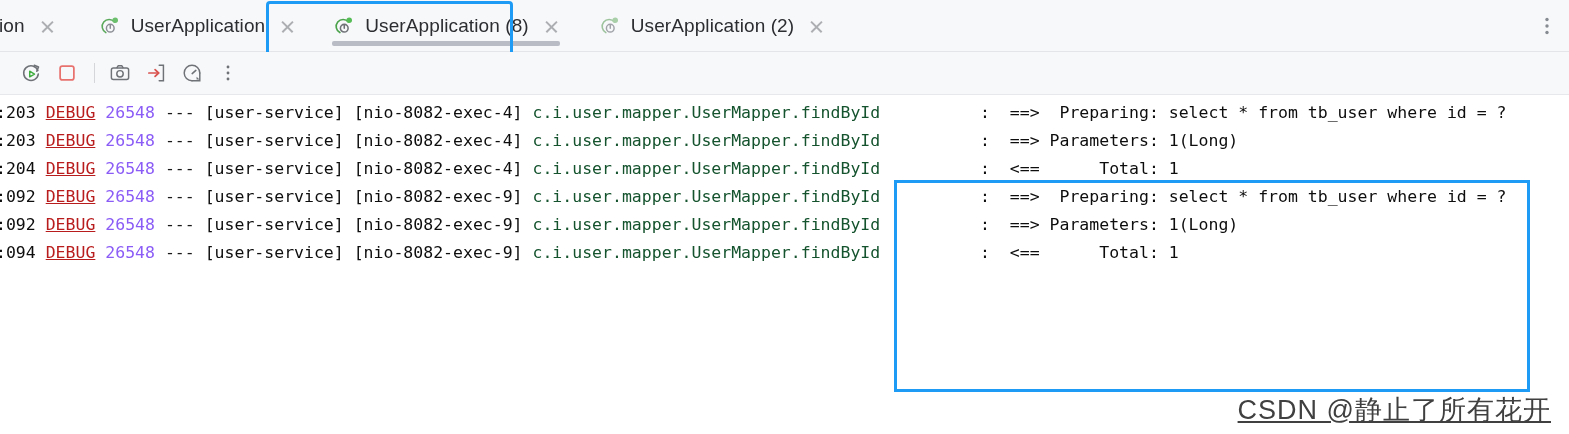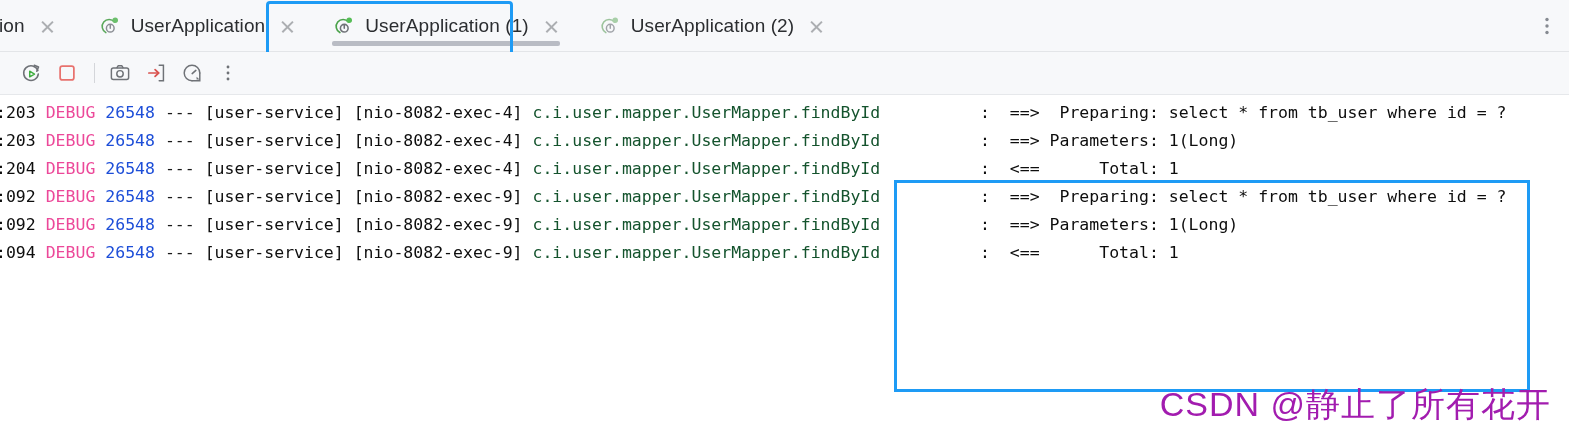--- a/index.html
+++ b/index.html
@@ -135,22 +135,22 @@
   .log {
     position: absolute;
     left: 0; top: 4px;
     font-family: "DejaVu Sans Mono", "Liberation Mono", monospace;
     font-size: 16.5px;
     line-height: 28px;
     white-space: pre;
   }
   .log-row { height: 28px; }
   .c-time  { color: #0d0d0d; }
-  .c-level { color: #ec4899; }
-  .c-pid   { color: #1d4ed8; }
+  .c-level { color: #b91c1c; text-decoration: underline; }
+  .c-pid   { color: #8b5cf6; }
   .c-dash  { color: #1a1a1a; }
   .c-plain { color: #0d0d0d; margin-top: 16px; }
   .c-class { color: #14532d; }
   .c-sql   { color: #0d0d0d; }
 
   .log-left {
     position: absolute;
     left: -4px; top: 4px;
   }
   .log-right {
@@ -166,25 +166,26 @@
     border: 3px solid #1e9bf5;
     box-sizing: border-box;
     background: transparent;
     pointer-events: none;
   }
 
   
   .watermark {
     position: absolute;
     right: 18px; bottom: 6px;
-    font-size: 34px;
-    color: #a21caf;
+    font-size: 27px;
+    color: #404040;
     letter-spacing: 1px;
     white-space: nowrap;
     font-family: "Liberation Sans", sans-serif;
+    text-decoration: underline;
   }
 </style>
 </head>
 <body>
 
 <div class="tabbar">
 
   <div class="tabstrip">
 
     <div class="tab clipped" style="padding-left:0;">
@@ -207,21 +208,21 @@
 
     <div class="tab" id="active-tab" style="margin-left:16px;">
       <span>
         <svg class="spring-icon" viewBox="0 0 24 24">
           <path d="M6.4 19.2a7.6 7.6 0 1 1 9.4-11.6" fill="none" stroke="#4aa24a" stroke-width="1.8" stroke-linecap="round"></path>
           <circle cx="16.6" cy="5.6" r="3.0" fill="#56bd56"></circle>
           <circle cx="11.2" cy="14.4" r="4.2" fill="none" stroke="#6f7277" stroke-width="1.7"></circle>
           <path d="M11.2 10.8v3.6" stroke="#6f7277" stroke-width="1.7" stroke-linecap="round"></path>
         </svg>
       </span>
-      <span class="tab-label">UserApplication (1)</span>
+      <span class="tab-label">UserApplication (8)</span>
       <span class="tab-close"></span>
       <span class="tab-underline"></span>
     </div>
 
     <div class="tab" style="margin-left:18px;justify-content:space-between;">
       <span>
         <svg class="spring-icon" viewBox="0 0 24 24">
           <path d="M6.4 19.2a7.6 7.6 0 1 1 9.4-11.6" fill="none" stroke="#9cc39c" stroke-width="1.7" stroke-linecap="round"></path>
           <circle cx="16.6" cy="5.6" r="3.0" fill="#a8cfa8"></circle>
           <circle cx="11.2" cy="14.4" r="4.2" fill="none" stroke="#a0a3a8" stroke-width="1.6"></circle>

